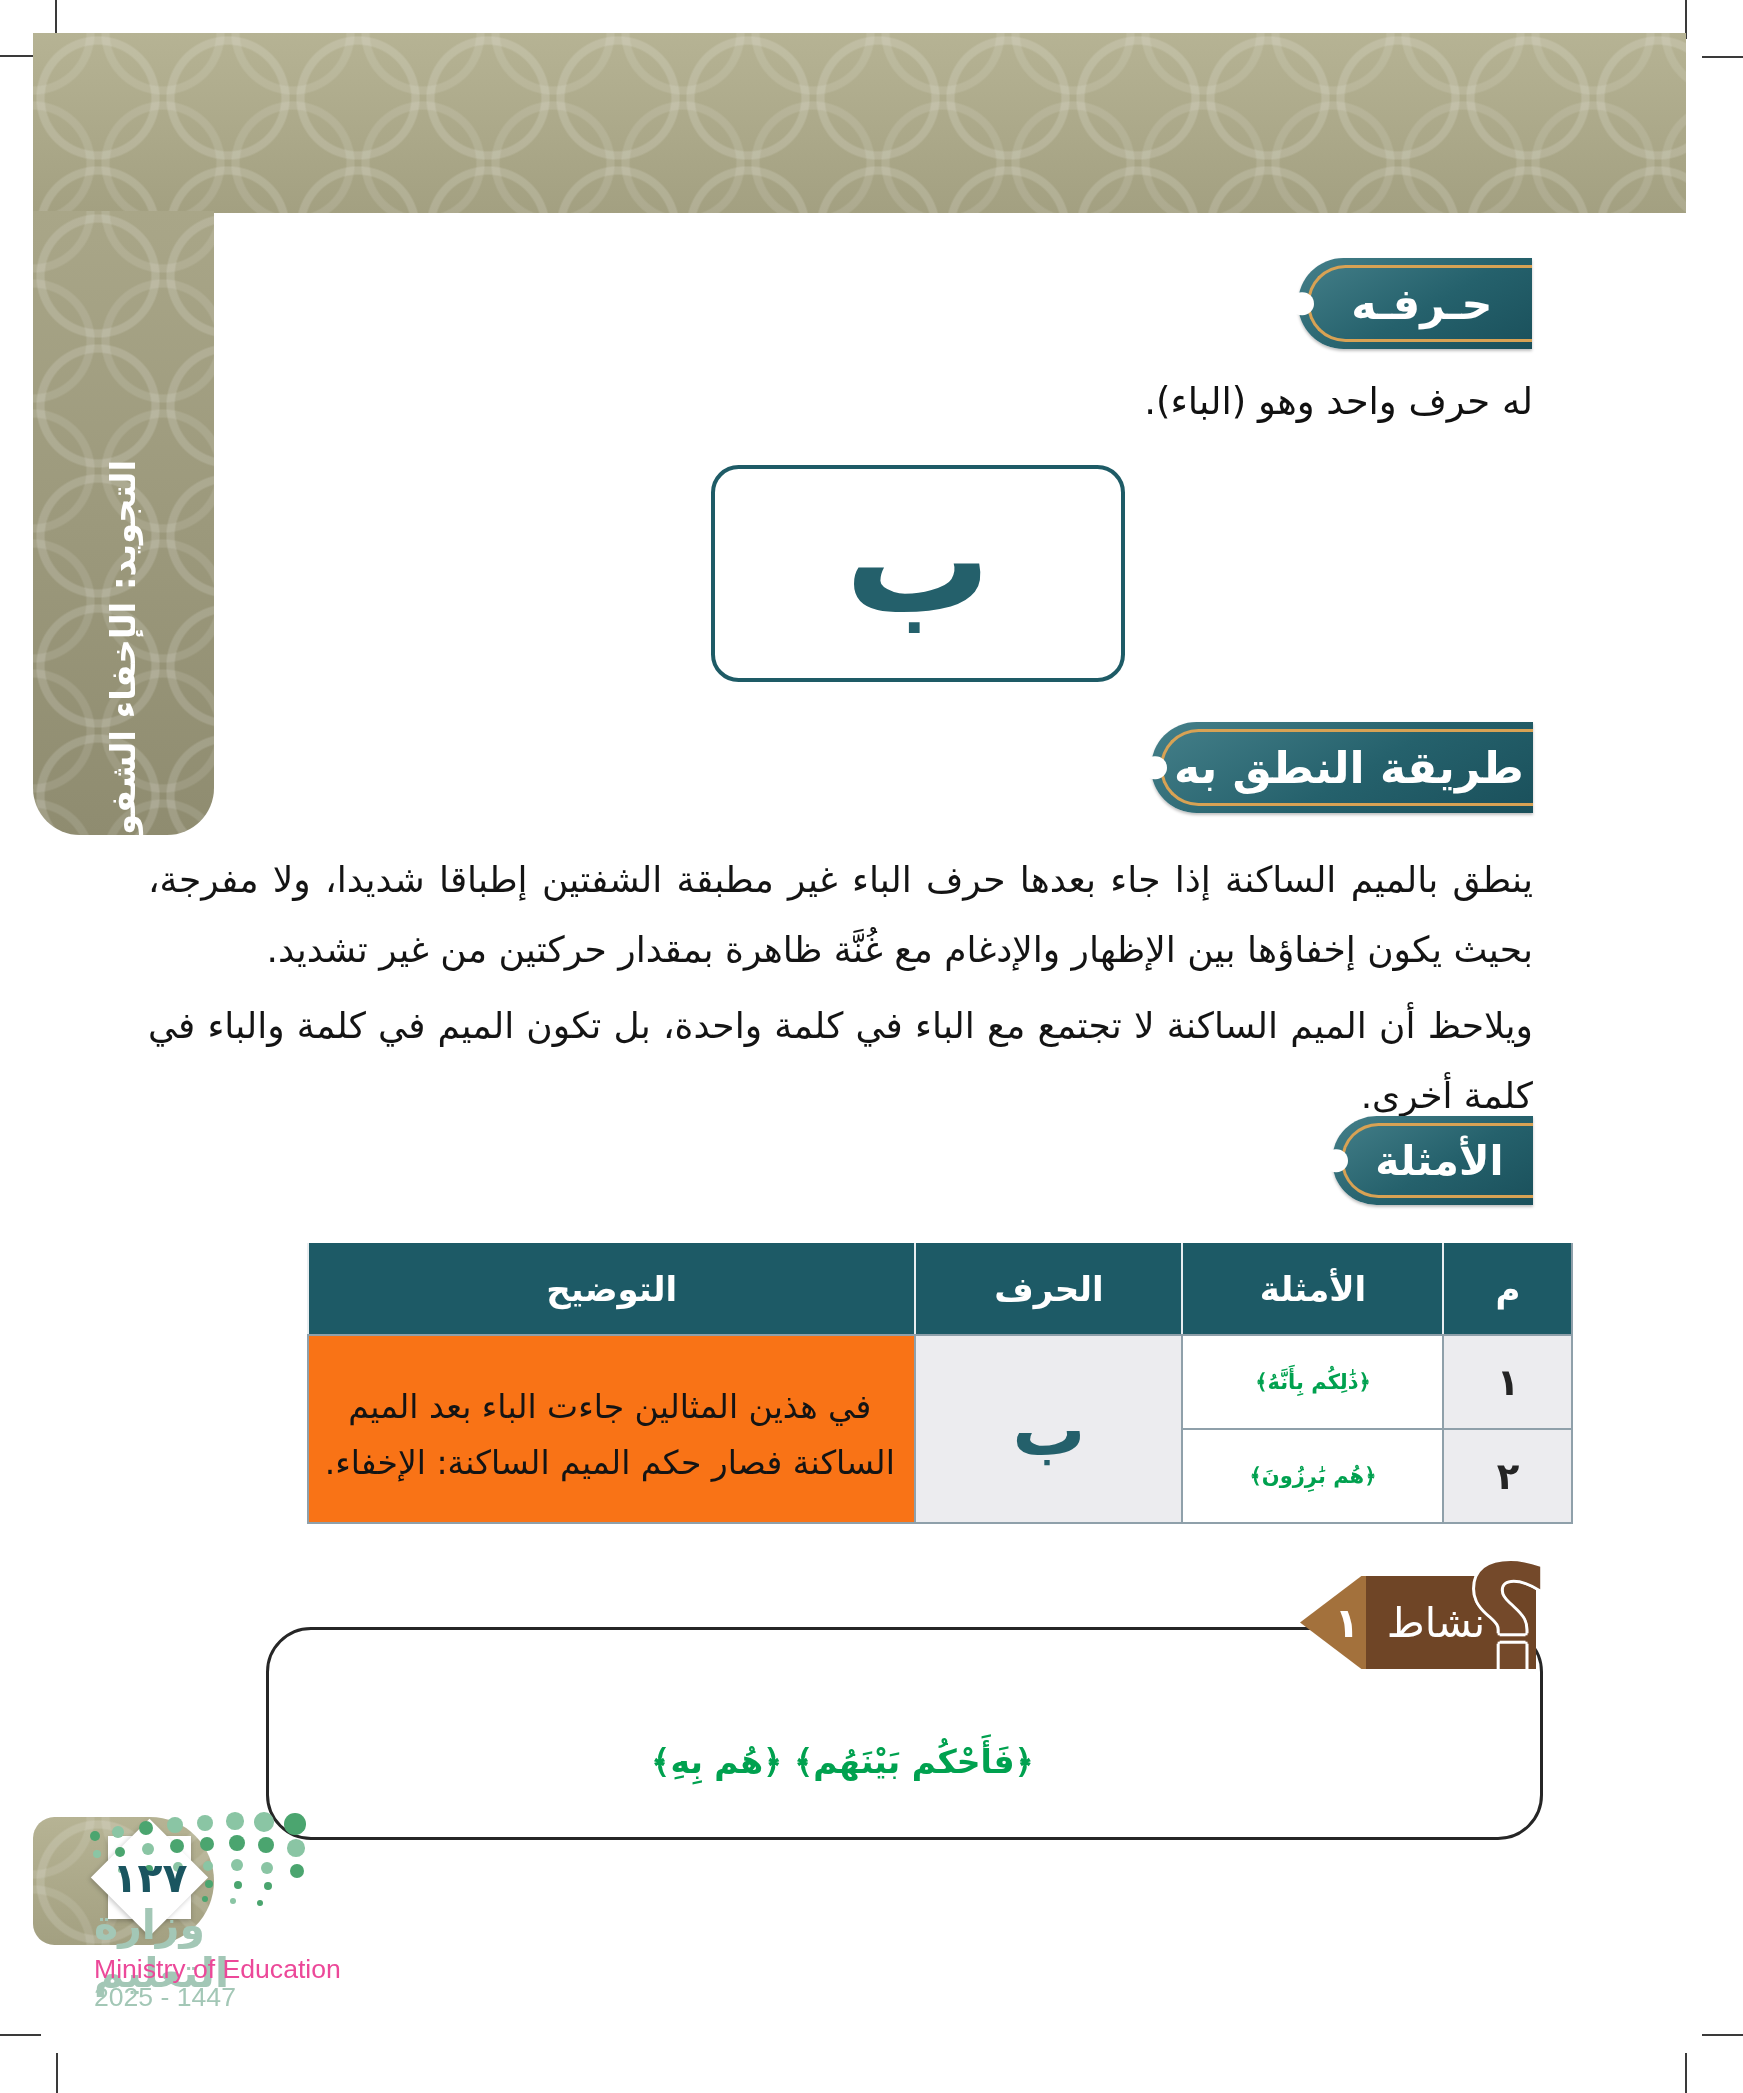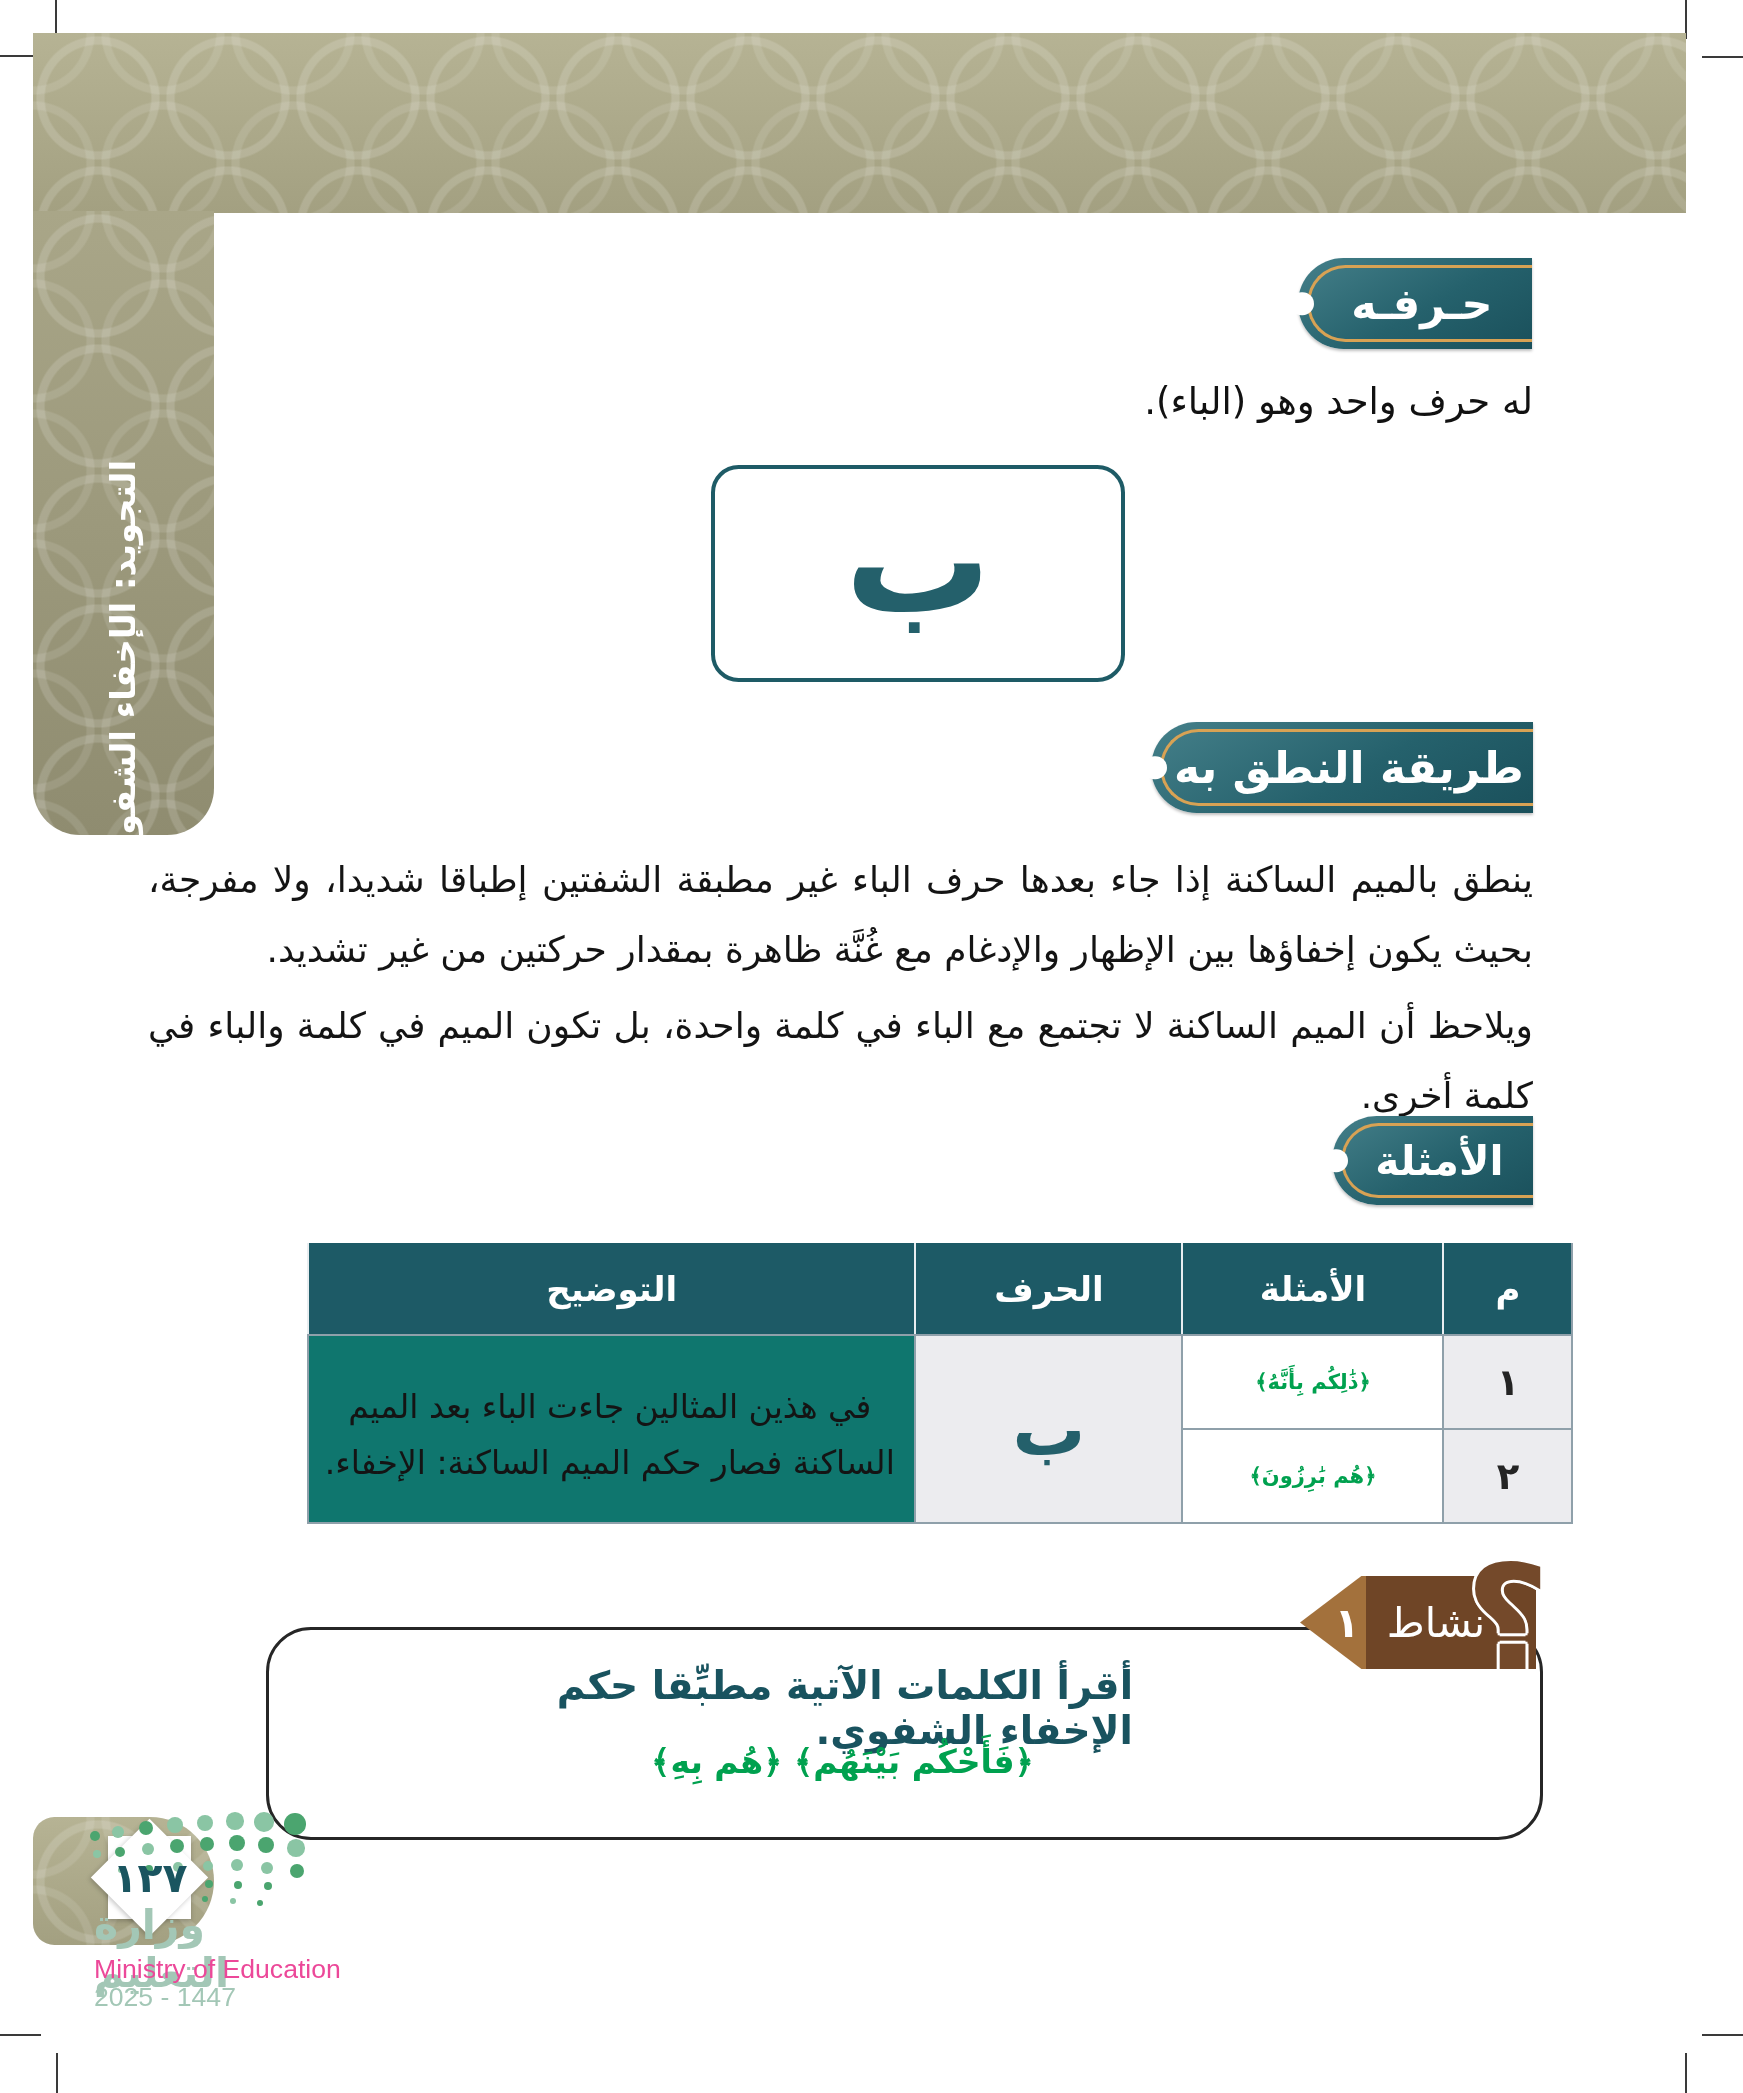--- a/index.html
+++ b/index.html
@@ -51,21 +51,21 @@
   
   table{border-collapse:collapse;}
   #ex-table{left:307px;top:1243px;}
   #ex-table th{background:#1d5a66;color:#ffffff;font-weight:bold;font-size:34px;height:89px;
       border-left:2px solid #e8edf0;border-bottom:2px solid #8fa0aa;}
   #ex-table th:first-child{border-right:2px solid #8fa0aa;}
   #ex-table td{border:2px solid #8fa0aa;text-align:center;vertical-align:middle;}
   .cell-num{background:#ececef;color:#242424;font-size:37px;font-weight:bold;width:125px;height:90px;}
   .cell-verse{background:#ffffff;color:#00a14f;font-size:21px;font-weight:bold;width:257px;direction:rtl;}
   .cell-letter{background:#ececef;color:#24606b;font-size:73px;font-weight:bold;width:263px;}
-  .cell-expl{background:#0f766e;width:574px;direction:rtl;text-align:justify;vertical-align:top;
+  .cell-expl{background:#f97316;width:574px;direction:rtl;text-align:justify;vertical-align:top;
       font-size:33px;color:#141414;line-height:1.7;padding:11.8px 17.7px 0 13.8px;}
 
   
   #act-box{left:266px;top:1627px;width:1271px;height:207px;border:3.9px solid #262626;border-radius:45px;background:#ffffff;}
   #act-tag{left:1300px;top:1576px;width:236px;height:93px;
       background:linear-gradient(90deg,#a3713c 0%,#a3713c 28%,#6f4526 28%,#6f4526 100%);
       -webkit-clip-path:polygon(0 50%,26% 0,100% 0,100% 100%,26% 100%);
       clip-path:polygon(0 50%,26% 0,100% 0,100% 100%,26% 100%);}
   #act-tag .tag-num{position:absolute;left:25.6px;top:0;width:43px;height:93px;display:flex;align-items:center;
       justify-content:center;color:#fff;font-size:41px;font-weight:bold;}
@@ -163,21 +163,20 @@
     </tr>
   </tbody>
     </table>
 
   <div id="act-box" class="abs"></div>
   <div id="act-tag" class="abs">
     <span class="tag-num">١</span>
     <span class="tag-word">نشاط</span>
   </div>
   <div id="act-qmark" class="abs">؟</div>
-  <div id="act-heading" class="abs">أقرأ الكلمات الآتية مطبِّقا حكم الإخفاء الشفوي.</div>
   <div id="act-verses" class="abs">﴿فَأَحْكُم بَيْنَهُم﴾  ﴿هُم بِهِ﴾</div>
 
   <div id="page-tab" class="abs olive"></div>
   <div id="star1" class="star-sq"></div>
   <div id="star2" class="star-sq"></div>
   <div id="page-num" class="abs">١٢٧</div>
   <div id="dots-field"></div>
   <div id="logo-ar" class="abs">وزارة التعليم</div>
   <div id="logo-en" class="abs">Ministry of Education</div>
   <div id="logo-yr" class="abs">2025 - 1447</div>

